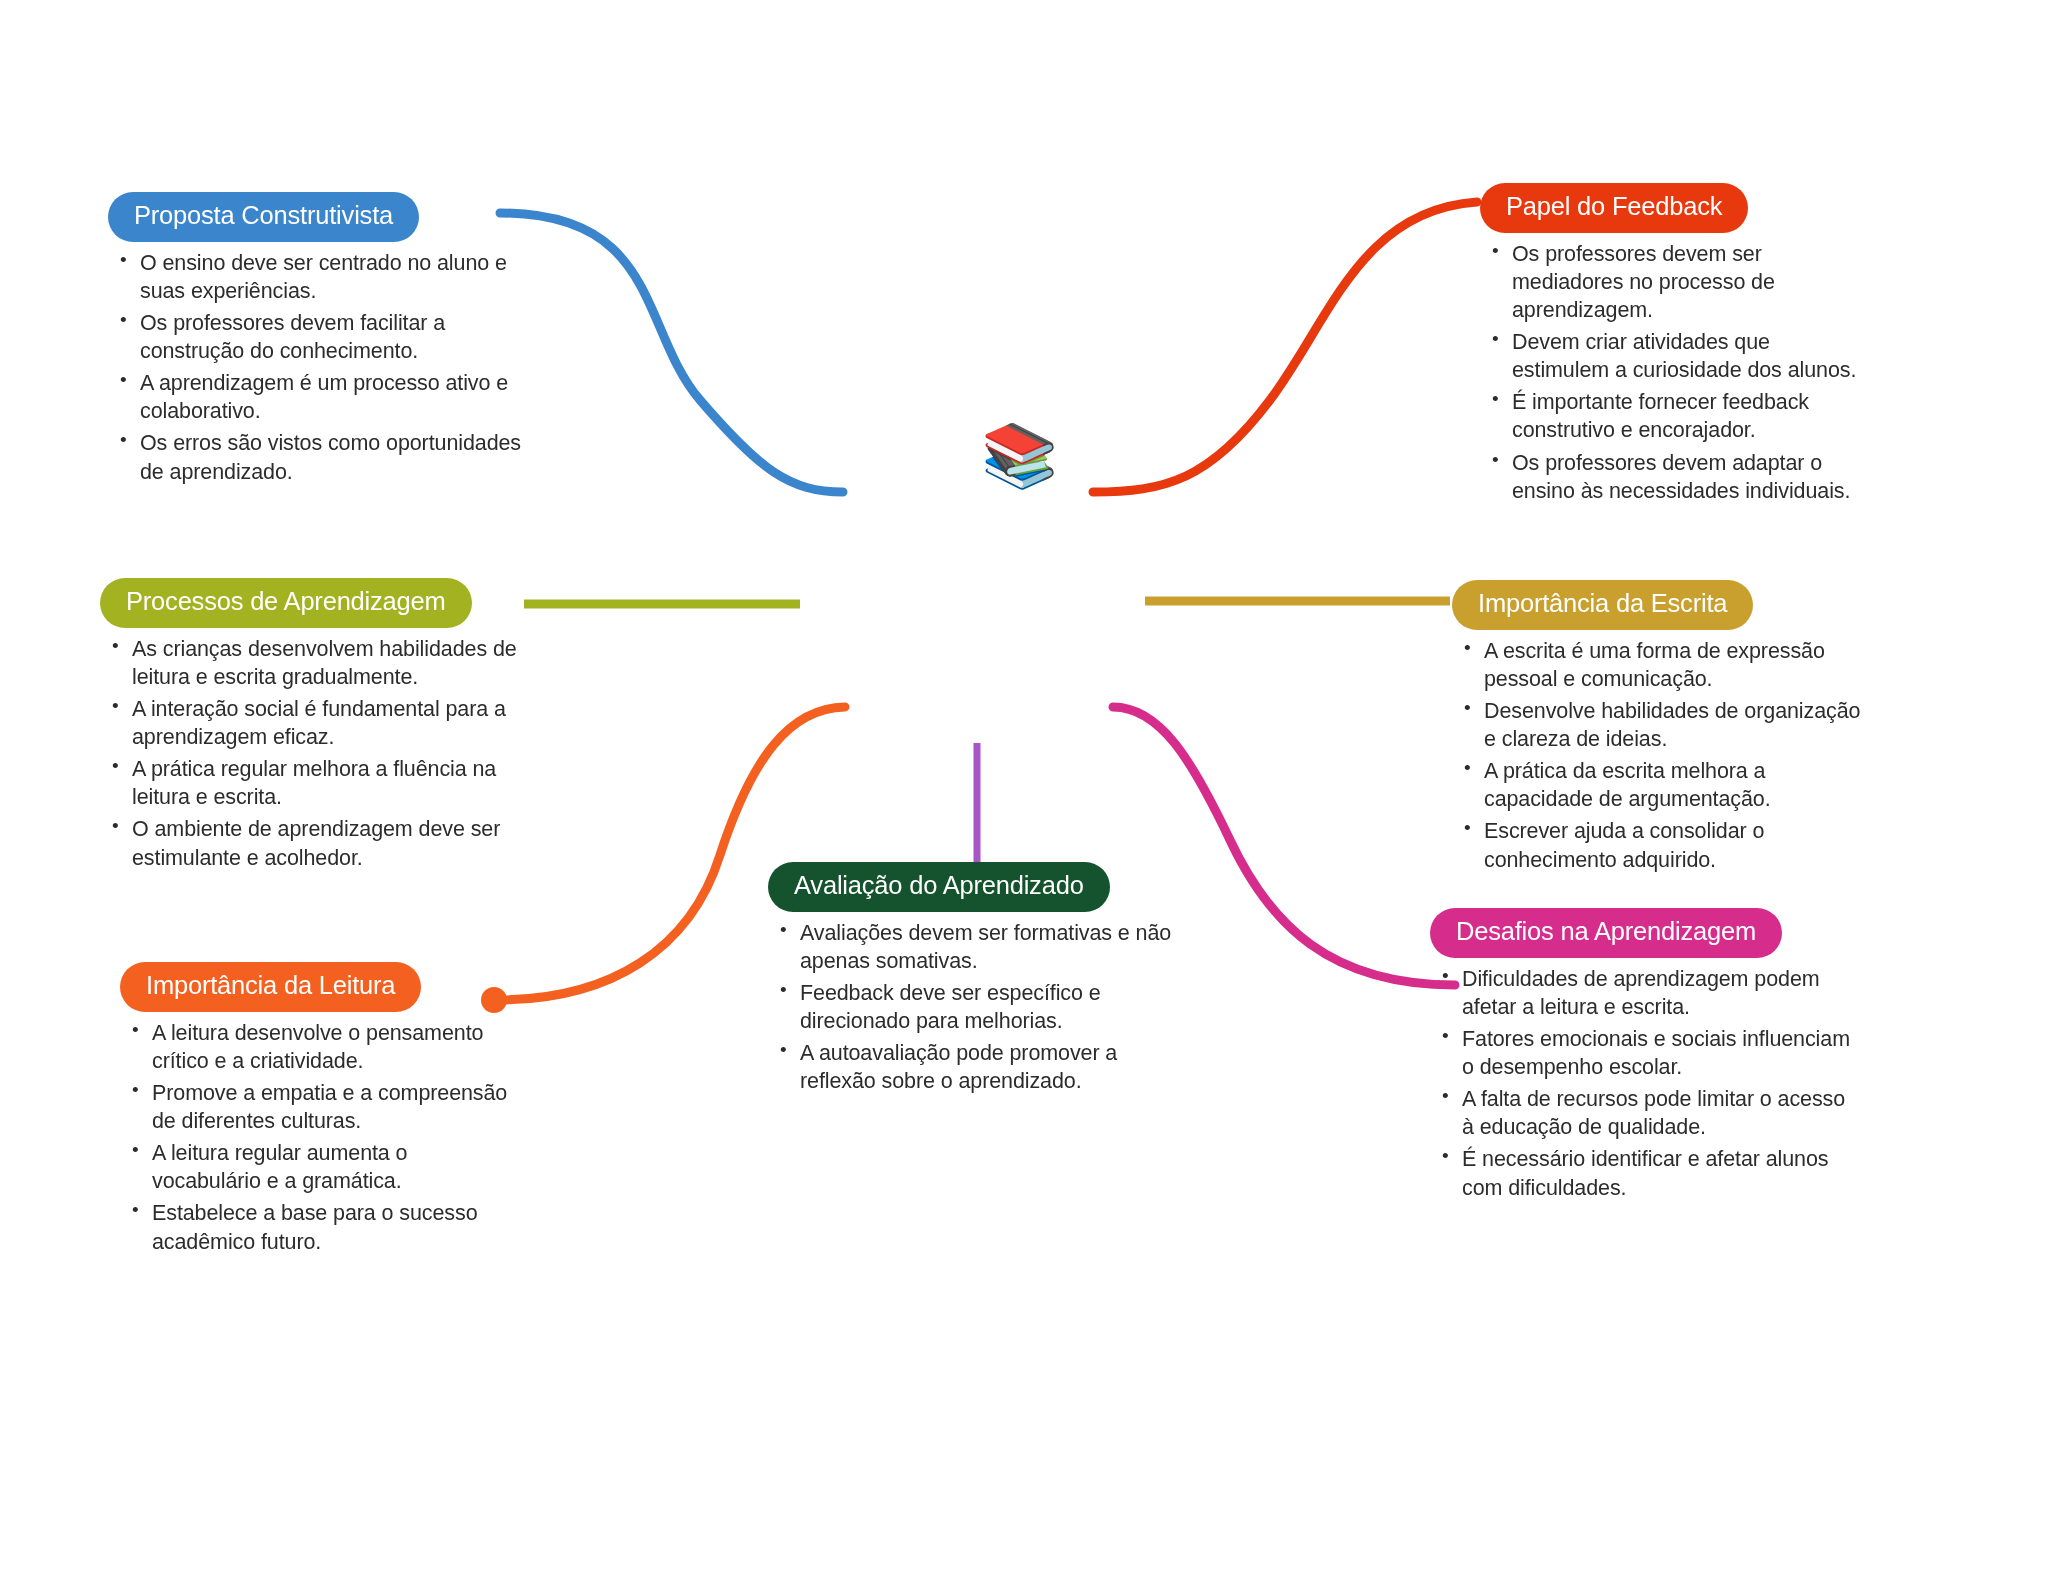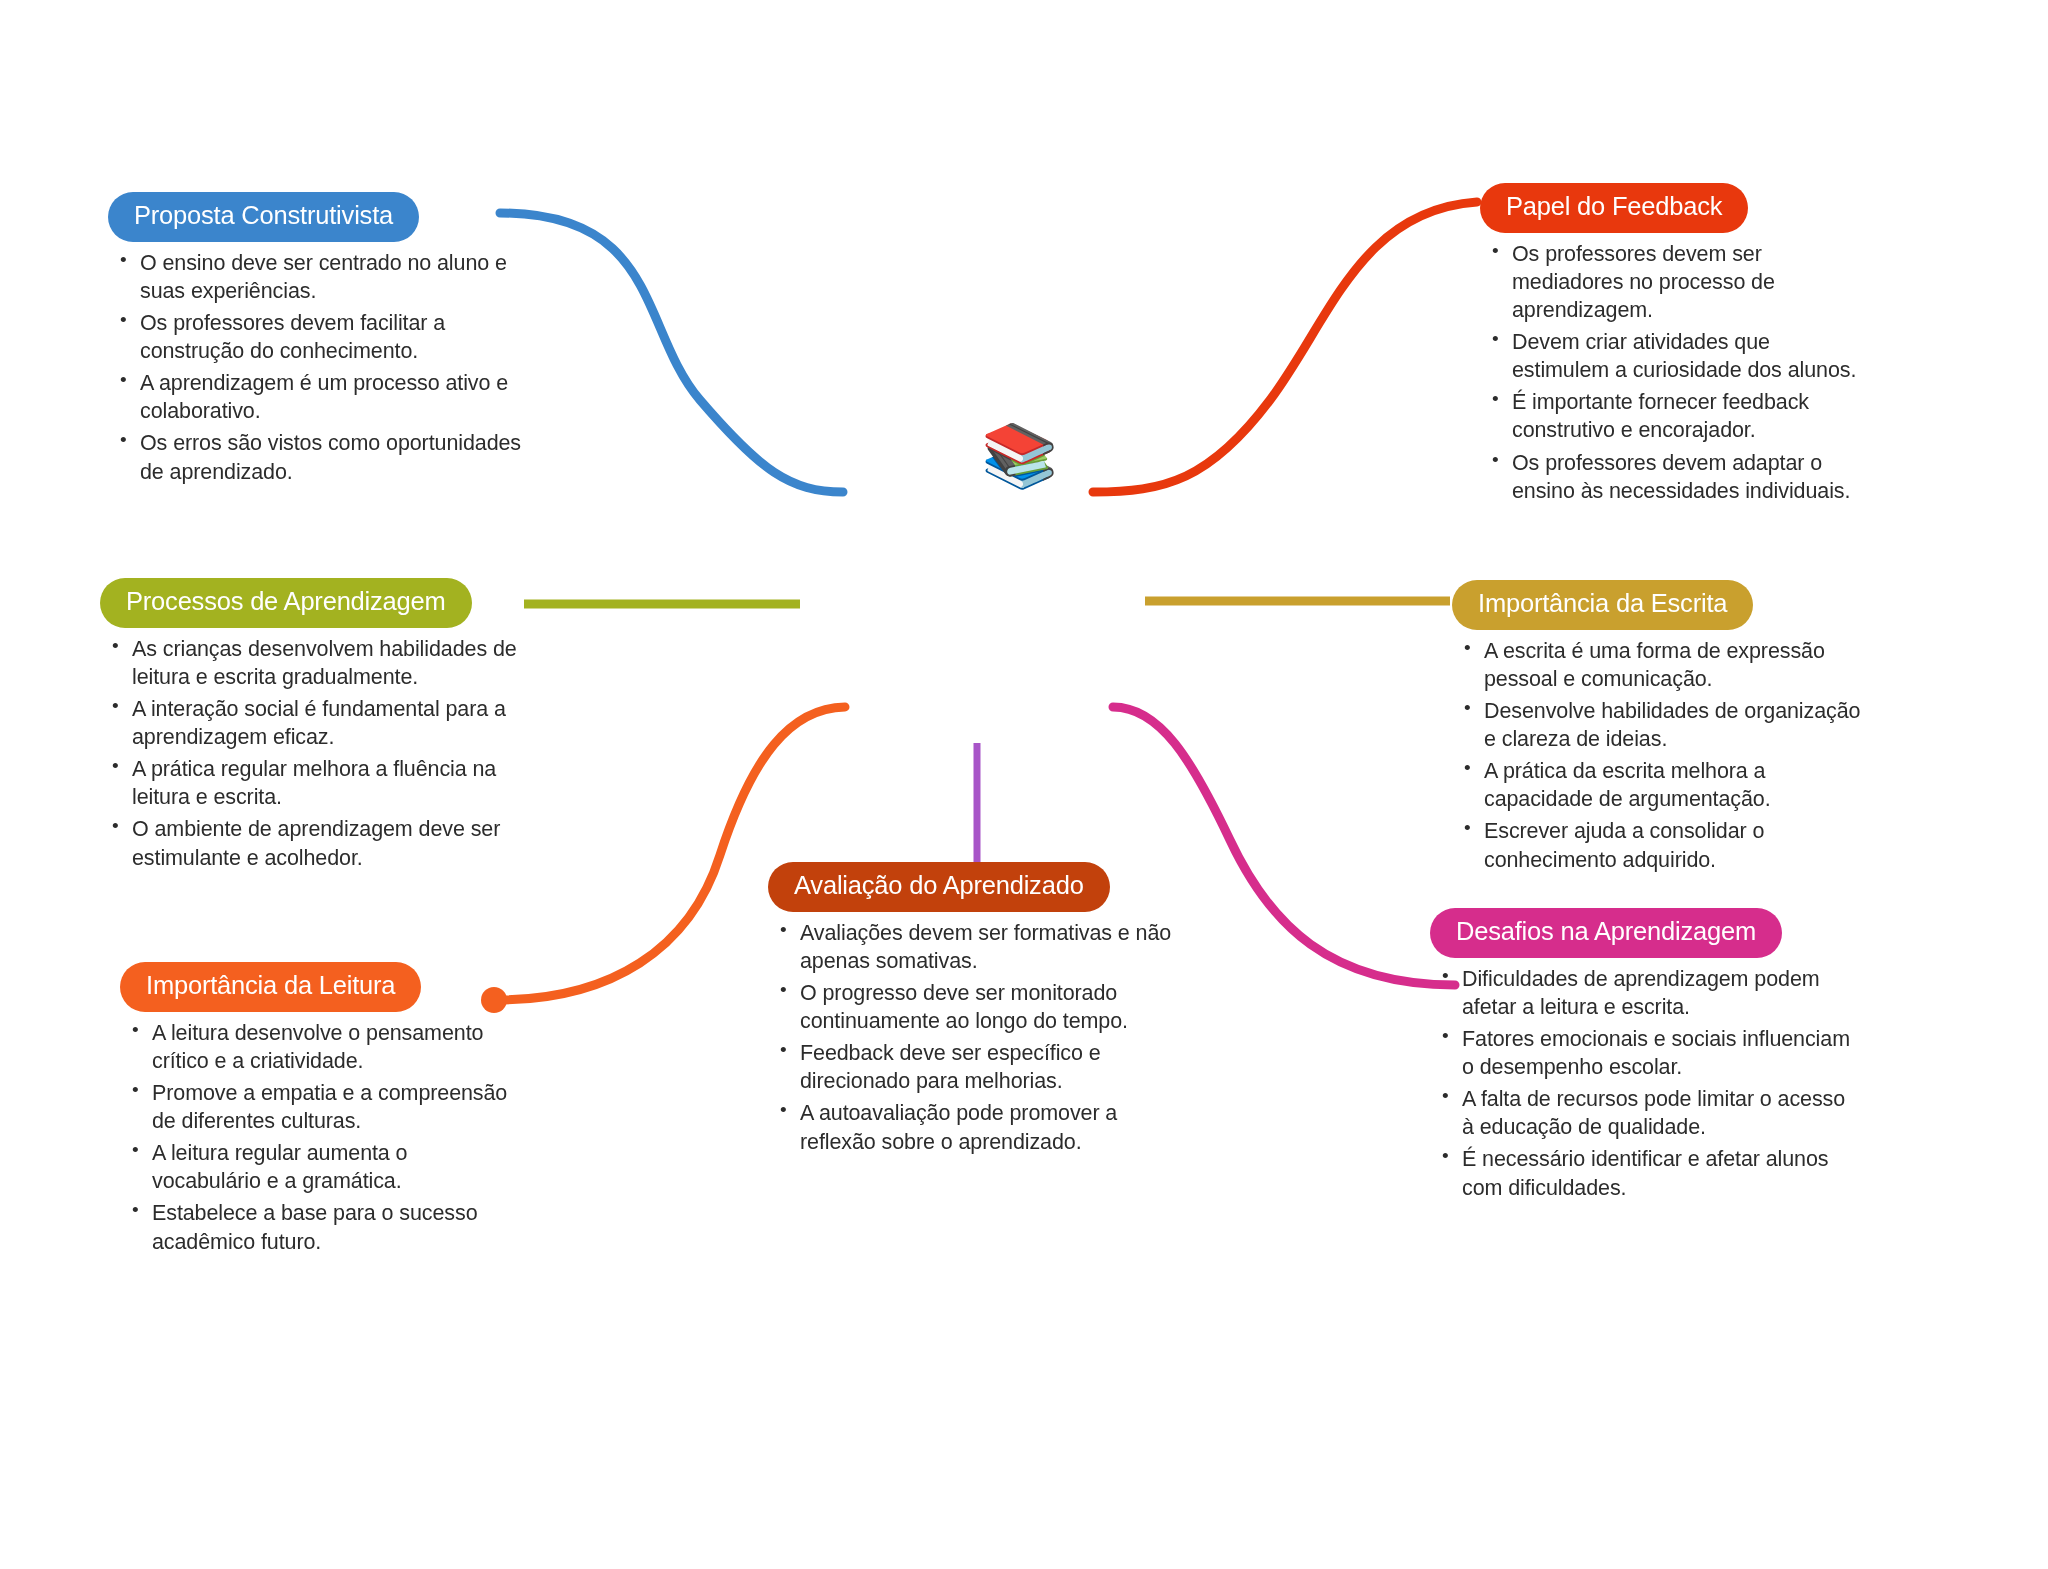--- a/index.html
+++ b/index.html
@@ -173,24 +173,23 @@
     <div class="pill" style="background-color: rgb(244, 96, 31);">Importância da Leitura</div>
     <ul class="bullets">
       <li>A leitura desenvolve o pensamento crítico e a criatividade.</li>
       <li>Promove a empatia e a compreensão de diferentes culturas.</li>
       <li>A leitura regular aumenta o vocabulário e a gramática.</li>
       <li>Estabelece a base para o sucesso acadêmico futuro.</li>
     </ul>
   </div>
 
   <div class="branch" id="b-avaliacao">
-    <div class="pill" style="background-color: #c2410c;">Avaliação do Aprendizado</div>
+    <div class="pill" style="background-color: #14532d;">Avaliação do Aprendizado</div>
     <ul class="bullets">
       <li>Avaliações devem ser formativas e não apenas somativas.</li>
-      <li>O progresso deve ser monitorado continuamente ao longo do tempo.</li>
       <li>Feedback deve ser específico e direcionado para melhorias.</li>
       <li>A autoavaliação pode promover a reflexão sobre o aprendizado.</li>
     </ul>
   </div>
 
   <div class="branch" id="b-desafios">
     <div class="pill" style="background-color: rgb(214, 45, 140);">Desafios na Aprendizagem</div>
     <ul class="bullets">
       <li>Dificuldades de aprendizagem podem afetar a leitura e escrita.</li>
       <li>Fatores emocionais e sociais influenciam o desempenho escolar.</li>

